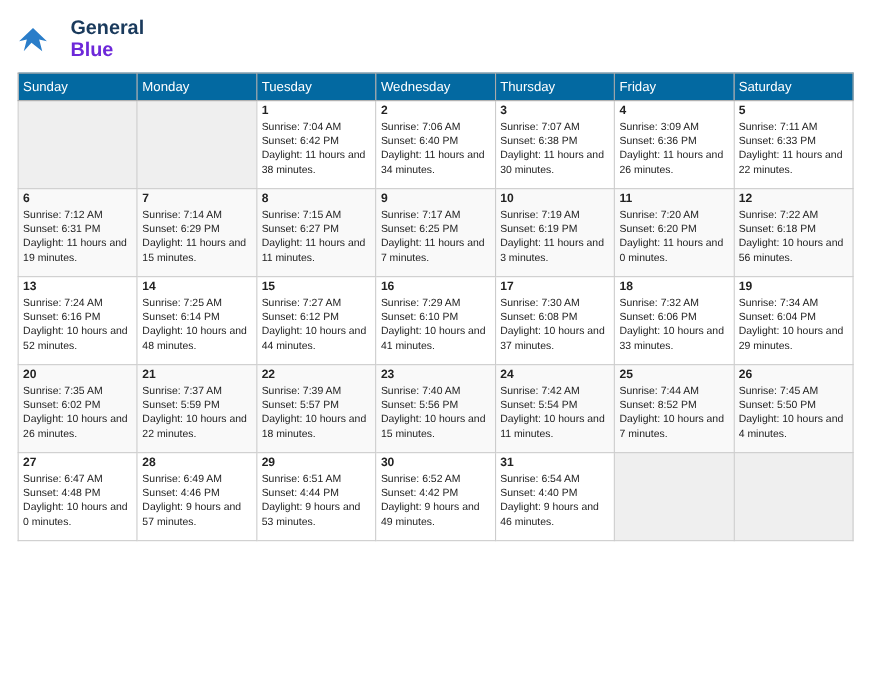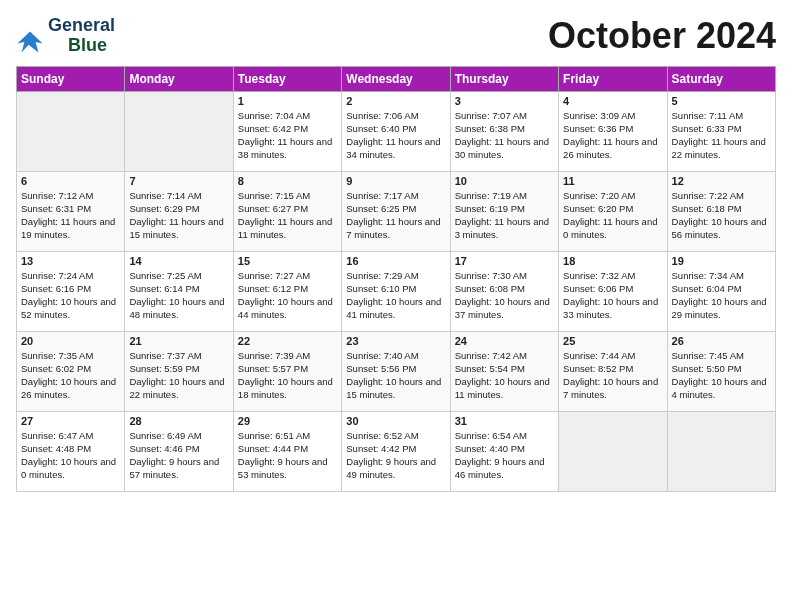--- a/index.html
+++ b/index.html
@@ -11,22 +11,22 @@
       padding: 16px;
     }
     .header {
       display: flex;
       justify-content: space-between;
       align-items: flex-start;
       margin-bottom: 10px;
     }
     .logo {
       display: flex;
-      align-items: flex-end;
-      gap: 4px;
+      align-items: center;
+      gap: 20px;
     }
     .logo-text {
       font-size: 18px;
       font-weight: bold;
       color: #1a3a5c;
       line-height: 1.1;
     }
     .logo-bird {
       width: 28px;
       height: 28px;
@@ -44,26 +44,26 @@
       font-size: 15px;
       color: #333;
       font-weight: normal;
     }
     table {
       width: 100%;
       border-collapse: collapse;
       font-size: 10.5px;
     }
     thead th {
-      background-color: #a21caf;
+      background-color: #0369a1;
       color: #fff;
       padding: 5px 4px;
       text-align: left;
       font-size: 12px;
-      font-weight: bold;
+      font-weight: normal;
       border: 1px solid #aaa;
     }
     td {
       border: 1px solid #ccc;
       vertical-align: top;
       padding: 3px 4px;
       width: 14.28%;
       min-height: 80px;
       height: 80px;
       font-size: 10px;
@@ -94,25 +94,24 @@
 </head>
 <body>
 
 <div class="header">
   <div class="logo">
     <svg class="logo-bird" viewBox="0 0 40 40">
       <polygon points="20,5 38,22 28,20 32,35 18,24 8,35 12,20 2,22" fill="#2a7dc9"></polygon>
     </svg>
     <div class="logo-text">
       <span>General</span><br>
-      <span style="color:#14532d;margin-left:20px;">Blue</span>
+      <span style="color:#6d28d9;">Blue</span>
     </div>
   </div>
   <div class="title-block">
-    <div class="month-title">October 2024</div>
   </div>
 </div>
 
 <table>
   <thead>
     <tr>
     <th>Sunday</th>
         <th>Monday</th>
         <th>Tuesday</th>
         <th>Wednesday</th>

